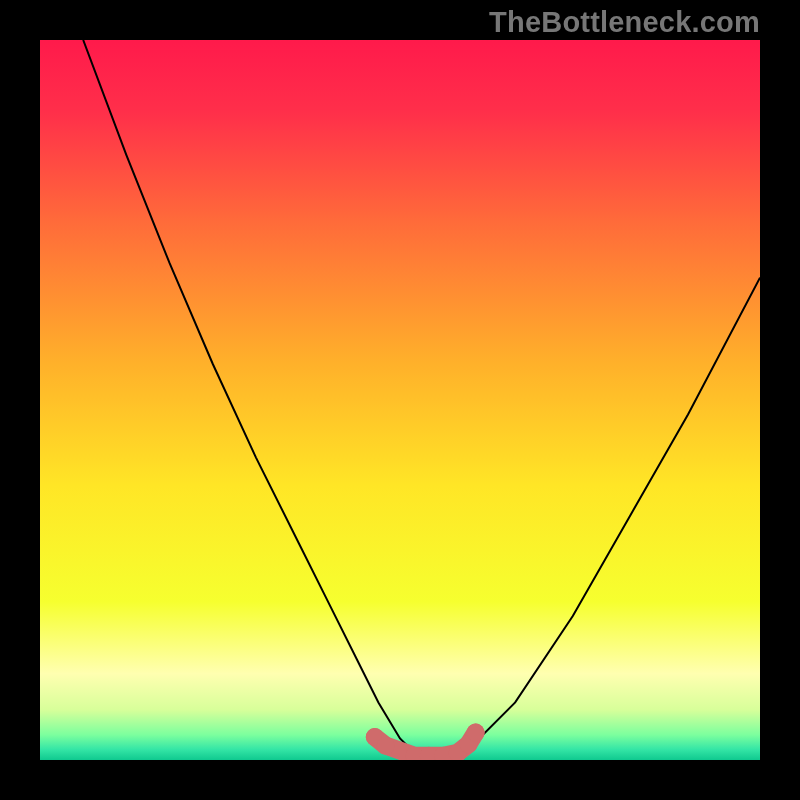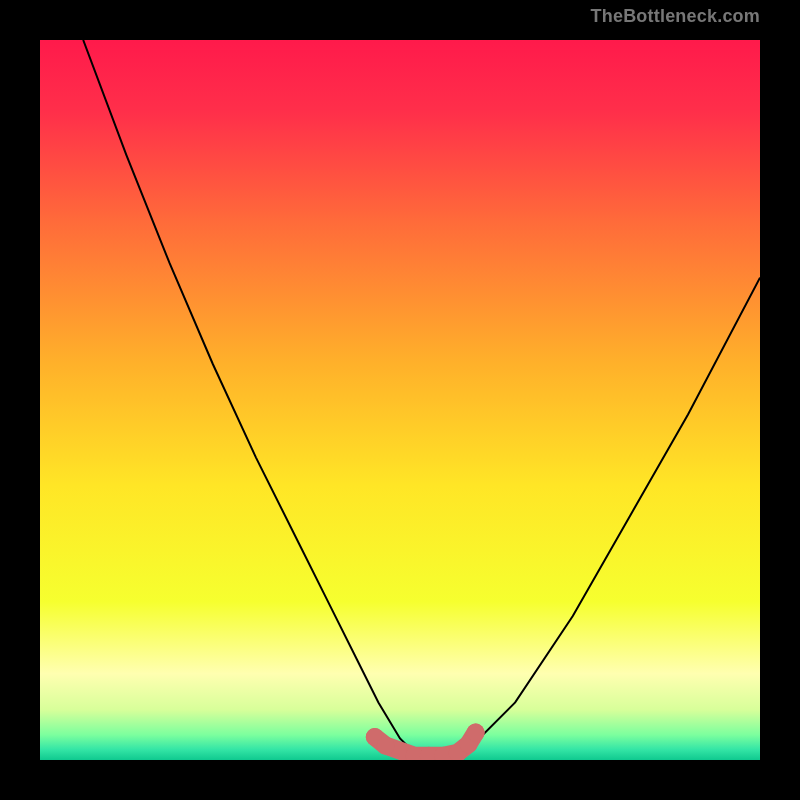--- a/index.html
+++ b/index.html
@@ -38,21 +38,21 @@
     left: 0;
     top: 0;
     width: 100%;
     height: 100%;
   }
   .watermark {
     position: absolute;
     top: 6px;
     right: 40px;
     font-family: Arial, Helvetica, sans-serif;
-    font-size: 18px;
+    font-size: 29px;
     font-weight: 600;
     color: #777;
     letter-spacing: 0.2px;
   }
 </style>
 </head>
 <body>
 
 <div class="frame">
 

